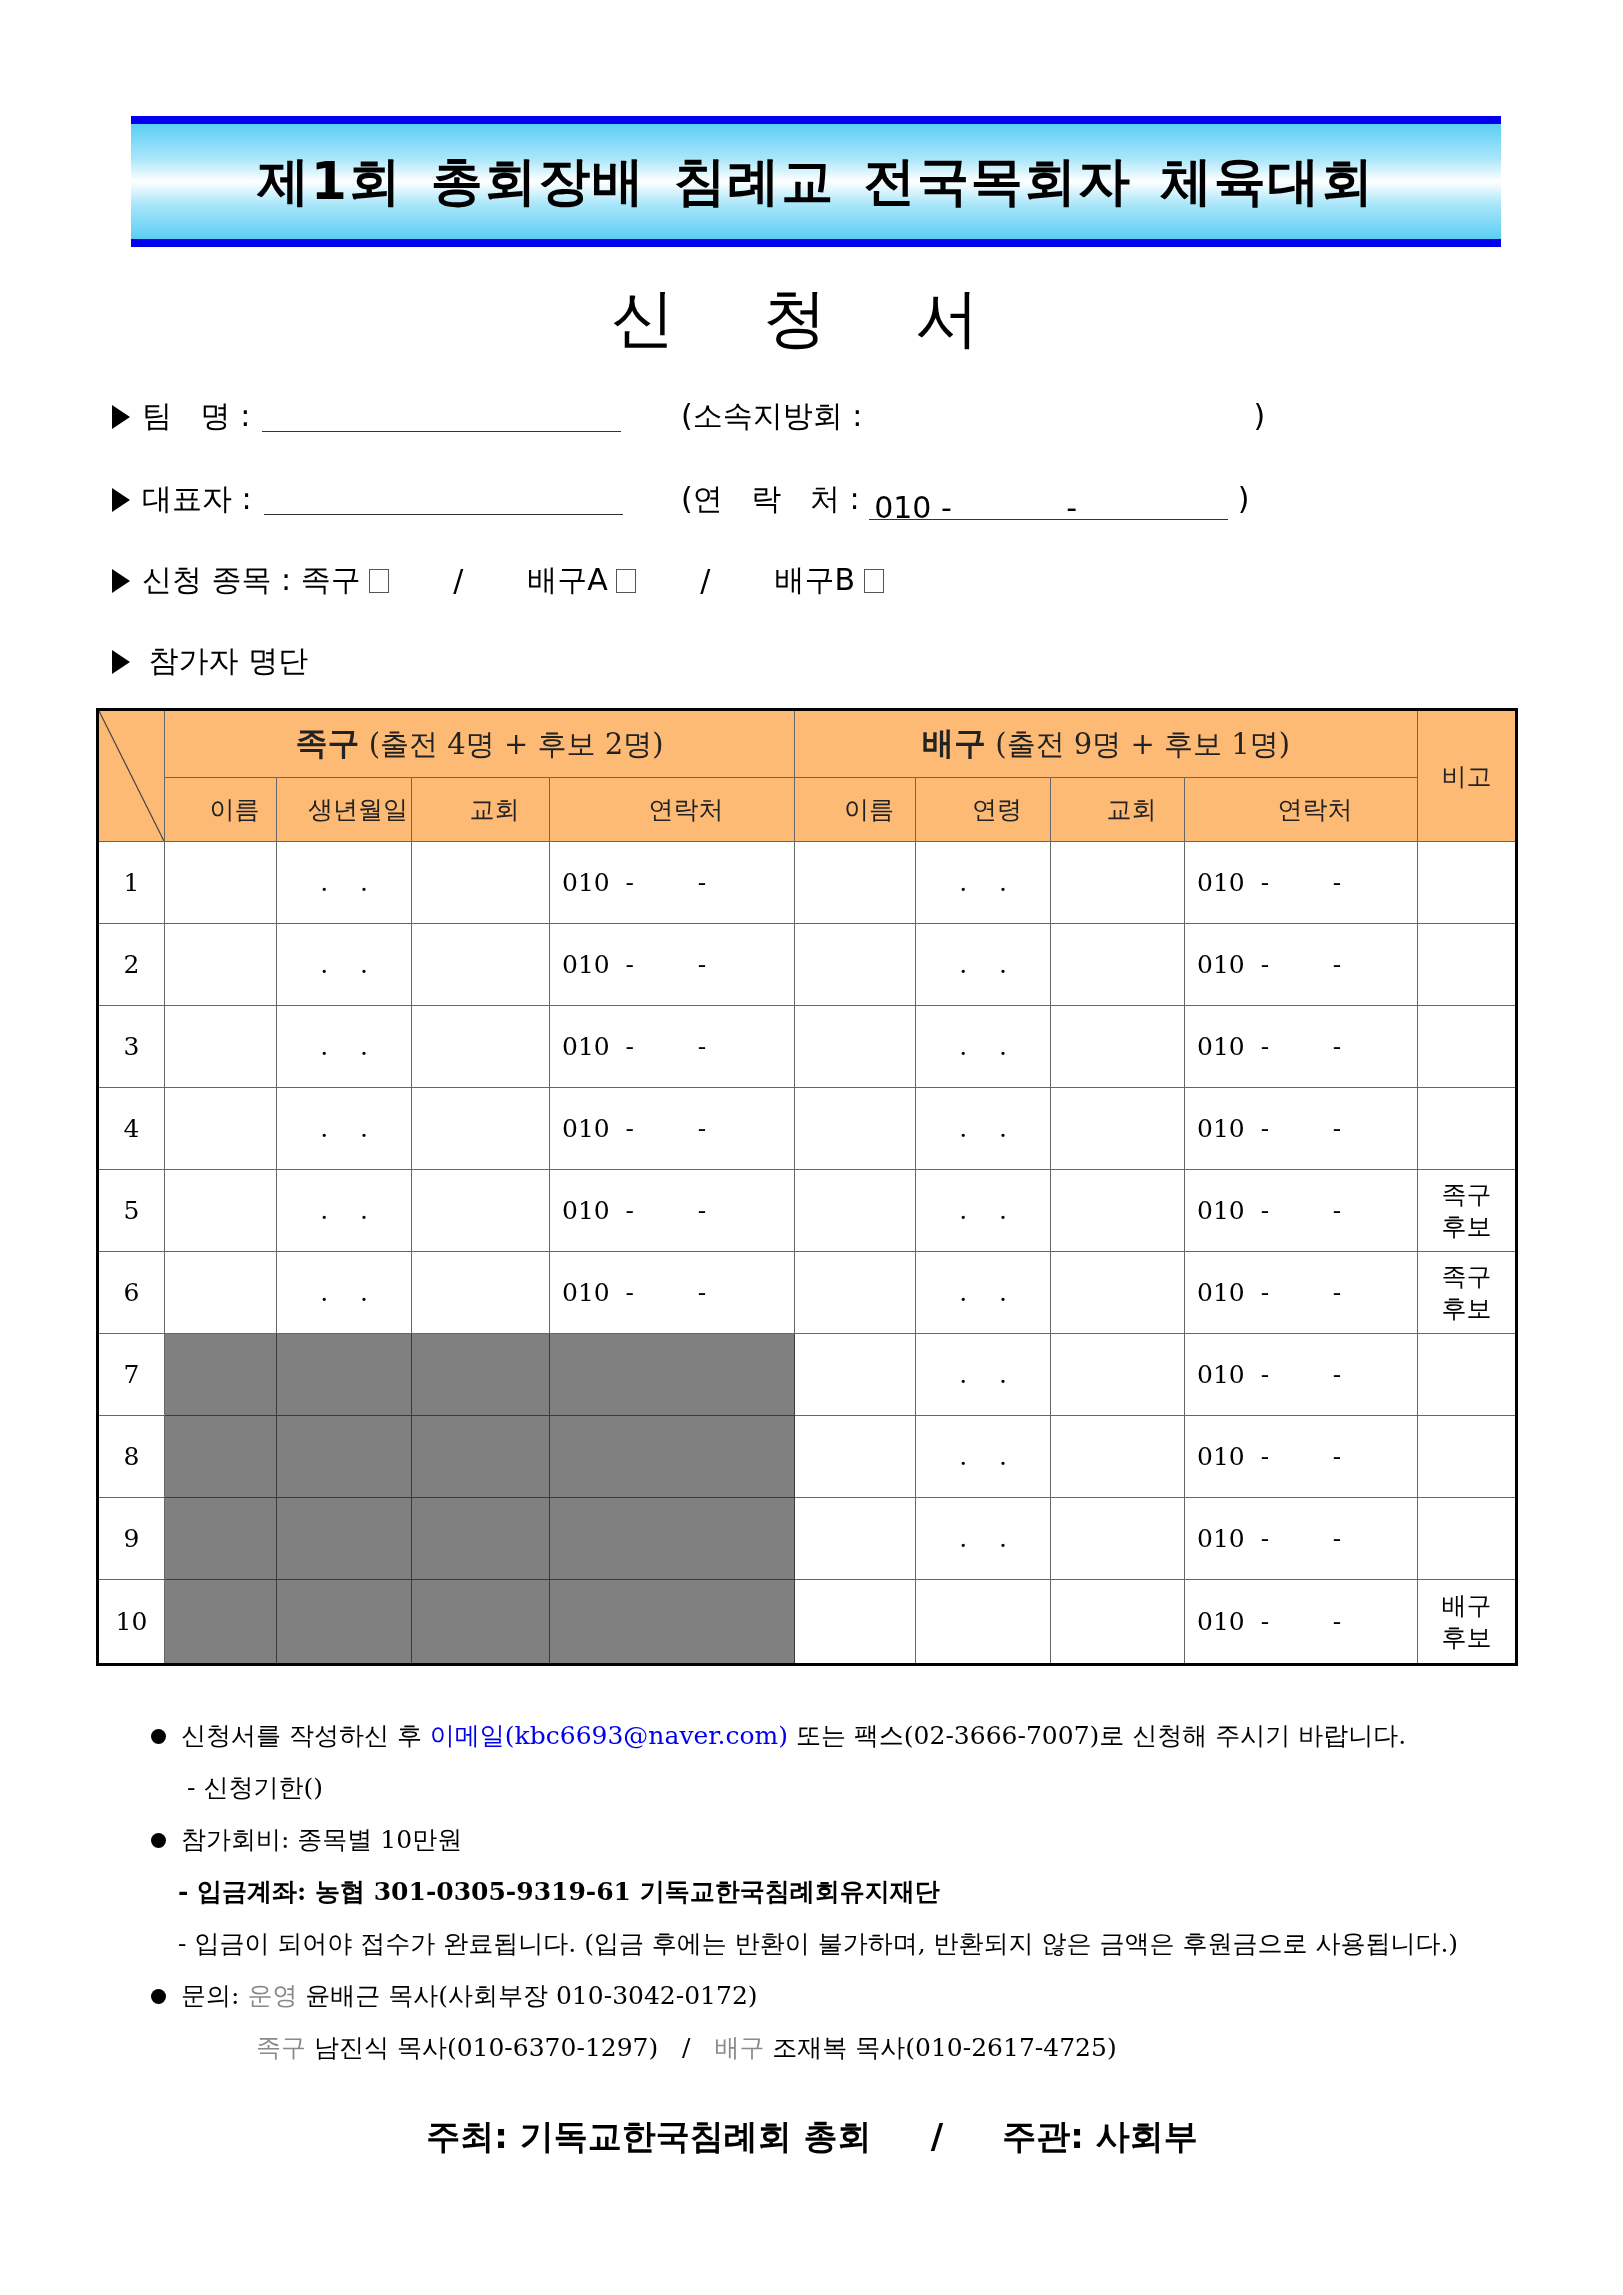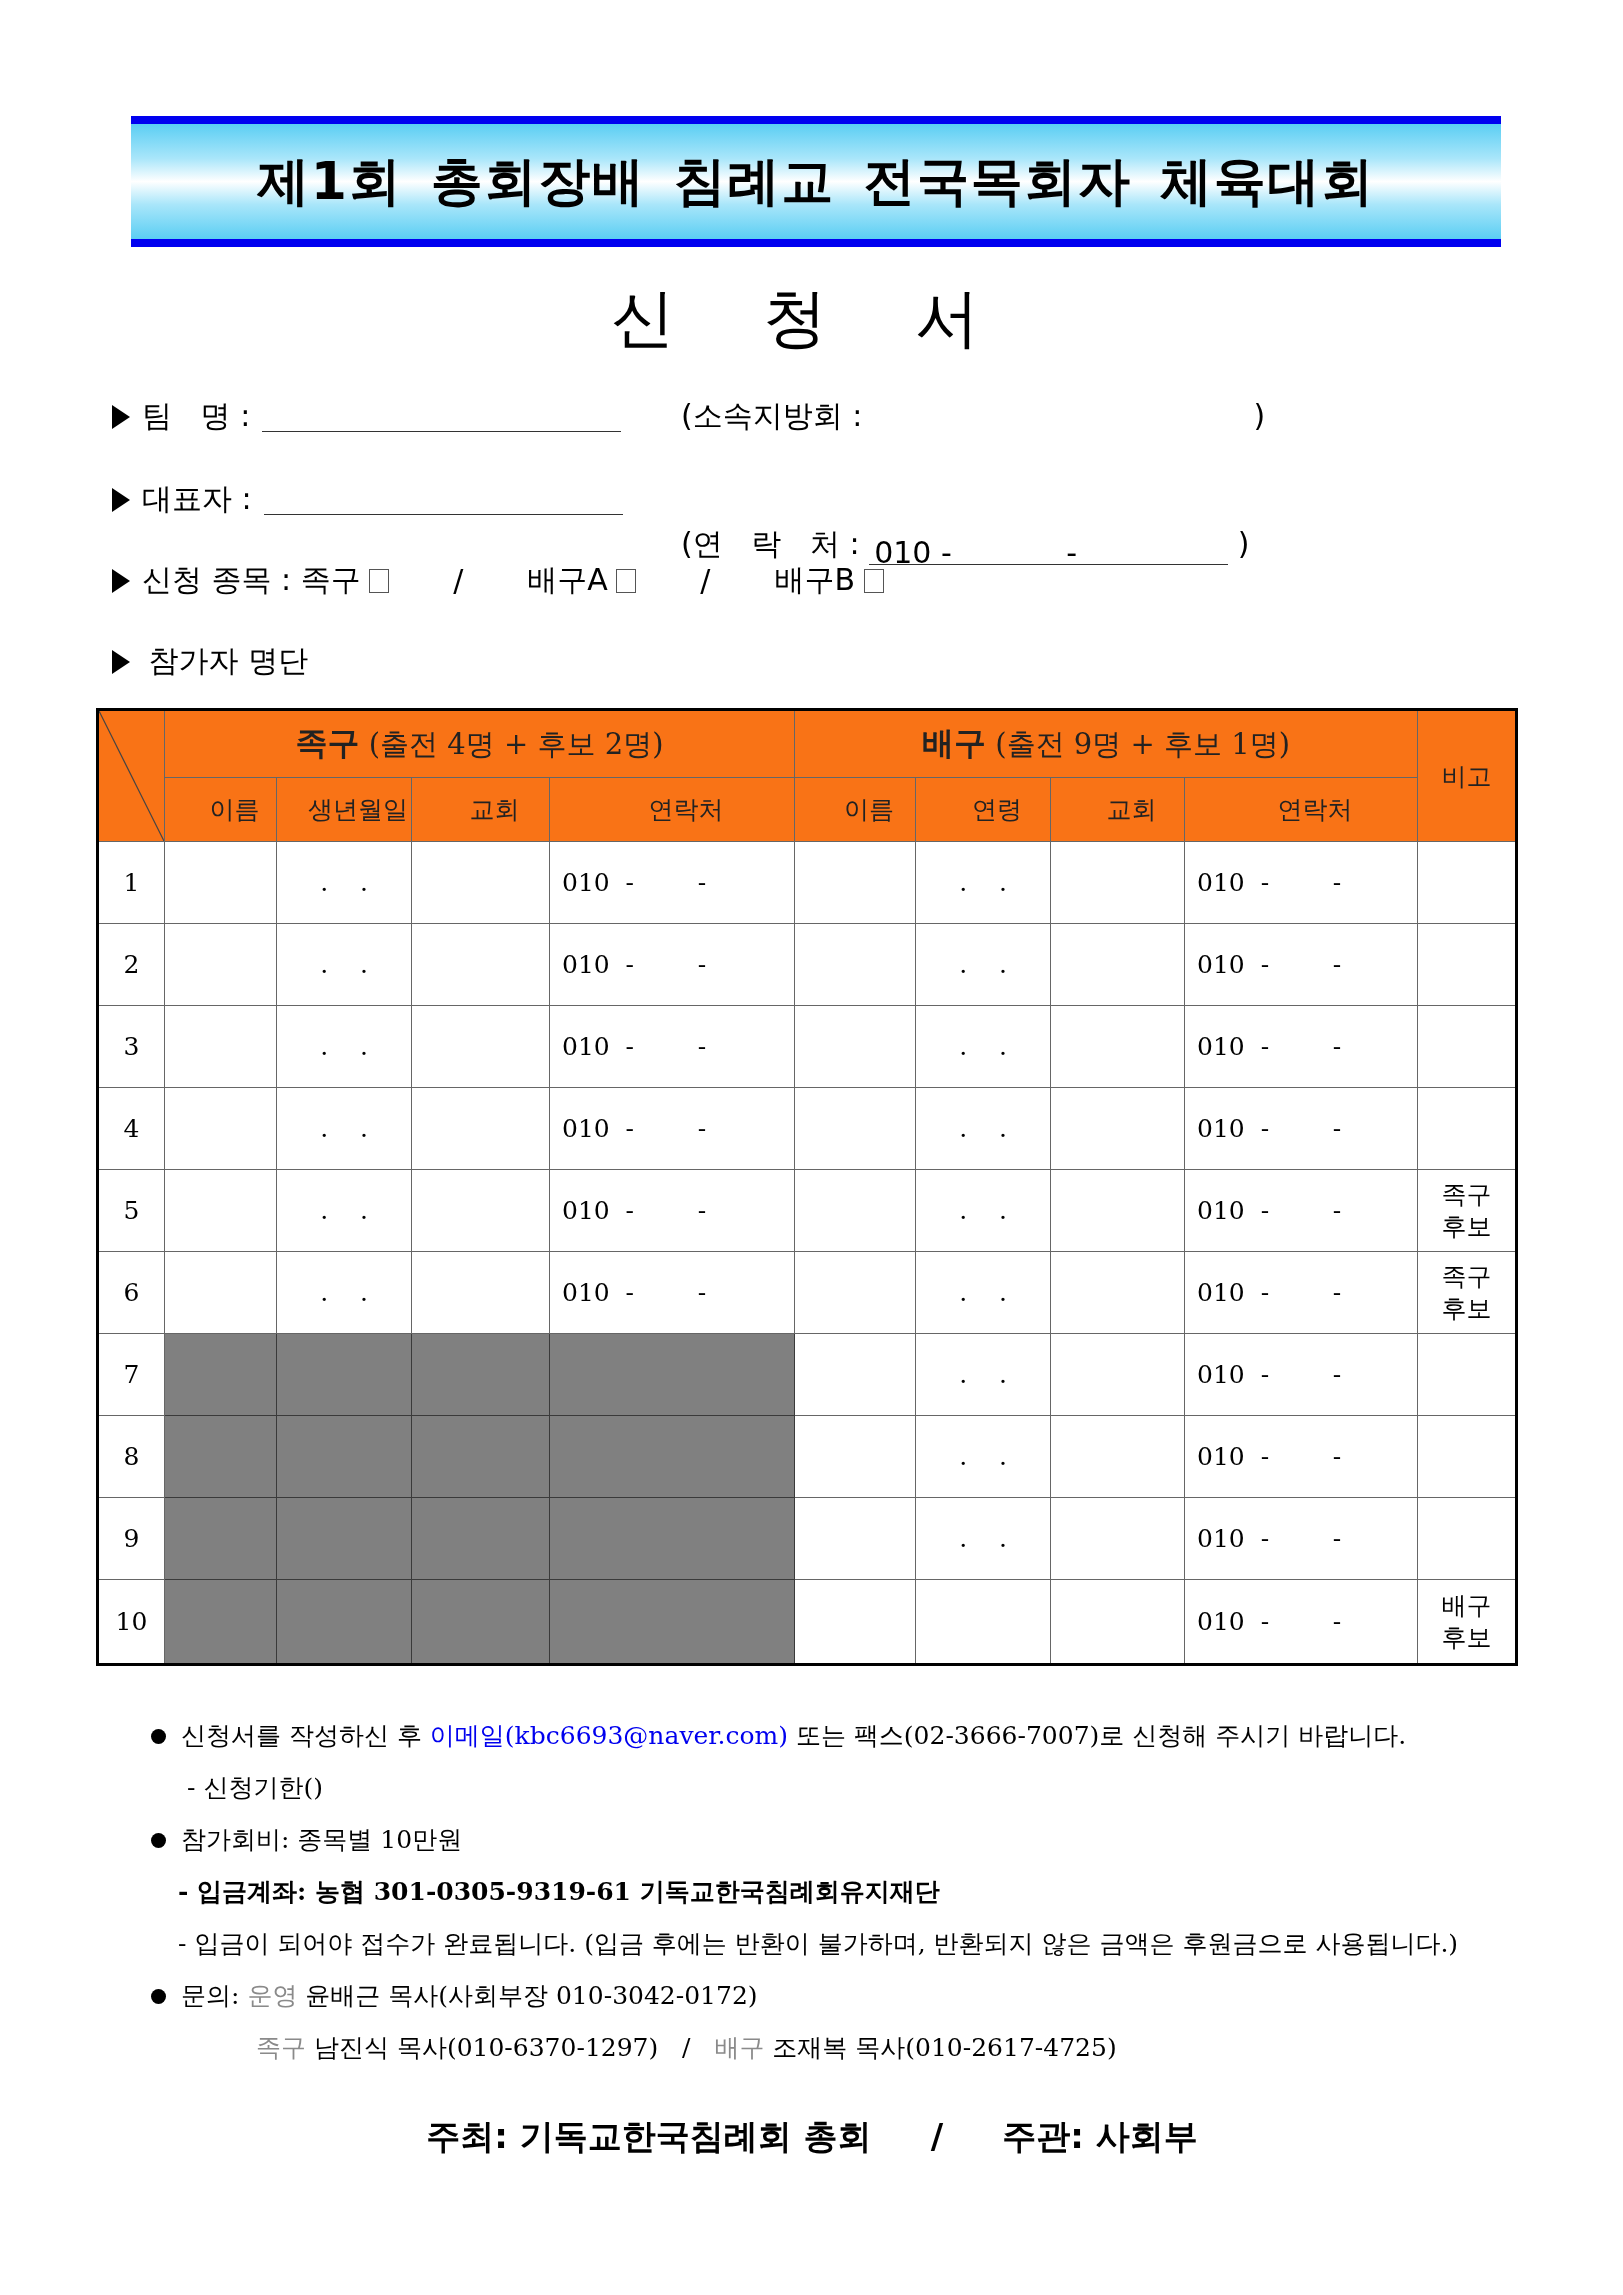--- a/index.html
+++ b/index.html
@@ -29,21 +29,21 @@
   .tri { display: inline-block; width: 0; height: 0; border-top: 12px solid transparent; border-bottom: 12px solid transparent; border-left: 18.6px solid #000; margin-right: 12px; }
   .lbl { letter-spacing: 0; }
   .uline { display: inline-block; border-bottom: 1.7px solid #333; height: 30px; vertical-align: bottom; }
   .right-part { position: absolute; left: 681px; white-space: nowrap; font-size: 30px; }
   .checkbox { display: inline-block; width: 20px; height: 24px; border: 1.7px solid #555; vertical-align: -2.5px; margin-left: 8.5px; }
 
   
   .table-wrap { position: absolute; left: 96px; top: 708px; }
   table { border-collapse: collapse; table-layout: fixed; border: 3.4px solid #000; font-family: "DejaVu Serif", serif; }
   td, th { border: 1.3px solid #666; text-align: center; vertical-align: middle; font-weight: normal; }
-  th { background: #f97316; font-family: "DejaVu Sans", sans-serif; font-size: 25px; color: #222; }
+  th { background: #fdba74; font-family: "DejaVu Sans", sans-serif; font-size: 25px; color: #222; }
   th.group { font-size: 29px; height: 68px; }
   th.group b { font-size: 32px; font-weight: bold; }
   th.sub { height: 64px; padding-left: 28px; }
   td { height: 82px; font-size: 25px; }
   td.num { font-size: 25px; }
   td.phone { text-align: left; padding-left: 12px; white-space: pre; font-size: 25px; }
   td.dots { white-space: pre; font-size: 25px; }
   td.gray { background: #808080; border-color: #3a3a3a; }
   td.note { font-family: "DejaVu Sans", sans-serif; font-size: 25px; line-height: 32px; }
   .diag { position: relative; padding: 0; }
@@ -83,21 +83,21 @@
   <span>(소속지방회 :</span>
   <span class="uline" style="width:372px; border-bottom-color:transparent;"></span>
   <span>)</span>
 </div>
 
 <div class="form-row" style="top:479px;">
   <span class="tri"></span>
   <span class="lbl">대표자 :</span>
   <span class="uline" style="width:359px; margin-left:12px;"></span>
 </div>
-<div class="right-part" style="top:479px;margin-top:45px;">
+<div class="right-part" style="top:479px;">
   <span style="white-space:pre;">(연   락   처 :</span>
   <span class="uline" style="width:359px; white-space:pre; padding-left:5px;">010 -            -</span>
   <span>)</span>
 </div>
 
 <div class="form-row" style="top:560px;">
   <span class="tri"></span>
   <span>신청 종목 : 족구</span>
   <span class="checkbox"></span>
   <span style="margin:0 64px 0 64px;">/</span>

